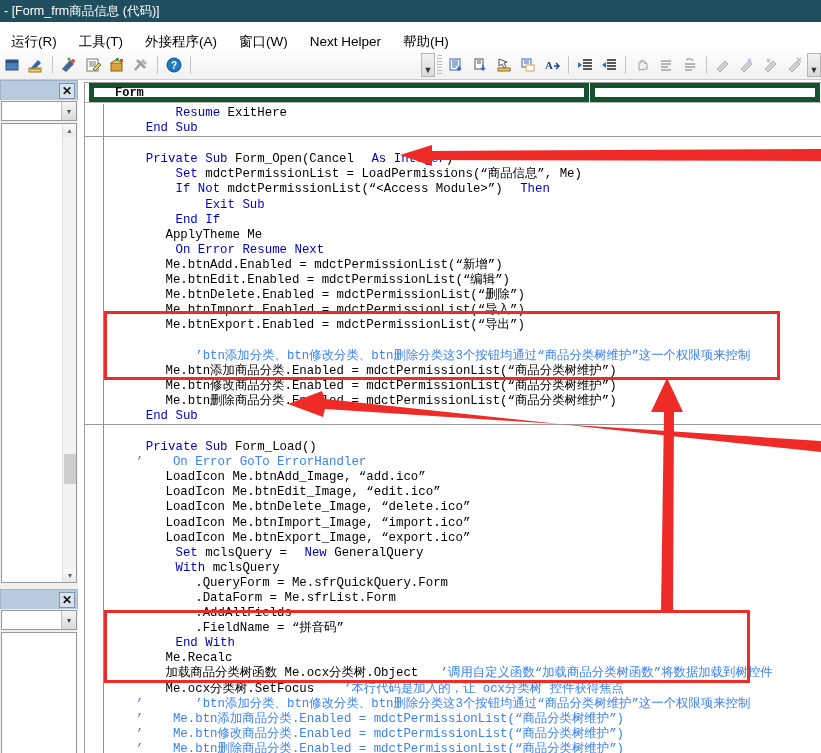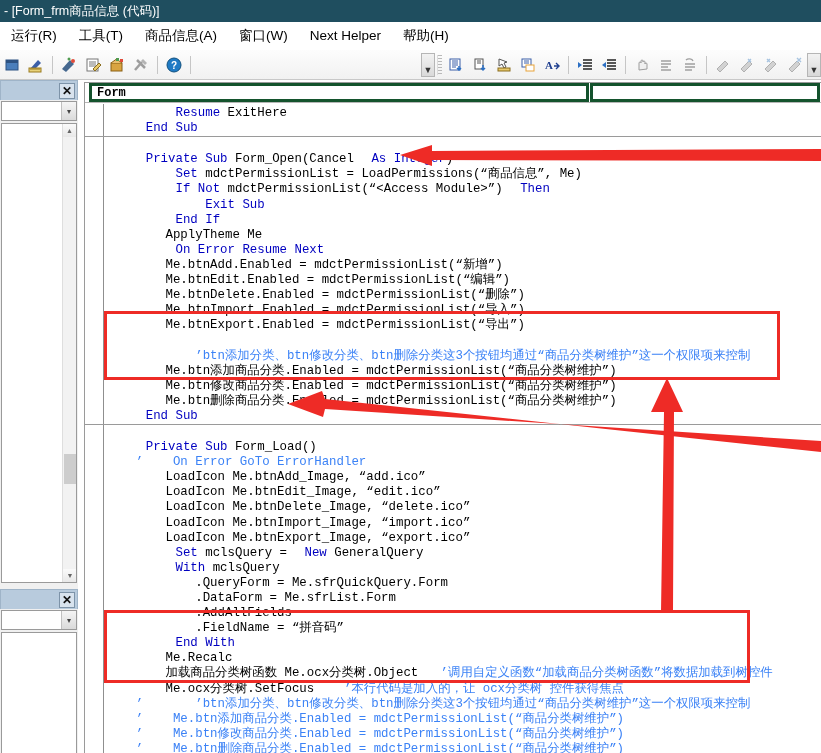--- a/index.html
+++ b/index.html
@@ -24,21 +24,21 @@
     display: flex; align-items: center;
     color: #ffffff;
     font-size: 12.5px;
     padding-left: 4px;
     white-space: nowrap;
     overflow: hidden;
   }
 
   
   .menubar {
-    position: absolute; left: 0; top: 22px;
+    position: absolute; left: 0; top: 28px;
     width: 821px; height: 28px;
     background: #ffffff;
     display: flex; align-items: center;
     border-bottom: 1px solid #ffffff;
   }
   .menuitem {
     font-size: 13.5px;
     color: #000000;
     padding: 3px 11px;
     white-space: nowrap;
@@ -162,27 +162,27 @@
     border-right: none; border-bottom: none;
   }
   .code-combos {
     height: 20px;
     display: flex;
     border-bottom: 1px solid #b6b6b6;
     background: #ffffff;
   }
   .code-combo {
     height: 19px;
-    border: 3px solid #14532d;
+    border: 5px solid #14532d;
     background: #ffffff;
     font-family: "Liberation Mono", monospace;
     font-size: 12px;
     font-weight: bold;
     display: flex; align-items: center;
-    padding-left: 5px;
+    padding-left: 21px;
     color: #000;
     cursor: default;
   }
   .cc-left { width: 500px; margin: 0 1px 0 4px; }
   .cc-right { flex: 1; margin-right: 1px; }
 
   .code-area {
     position: absolute;
     left: 0; top: 21px;
     right: 0; bottom: 0;
@@ -232,21 +232,21 @@
 
 <div id="app">
 
   <div class="titlebar">
     <span>- [Form_frm商品信息 (代码)]</span>
   </div>
 
   <div class="menubar">
     <div class="menuitem">运行(R)</div>
     <div class="menuitem">工具(T)</div>
-    <div class="menuitem">商品信息(A)</div>
+    <div class="menuitem">外接程序(A)</div>
     <div class="menuitem">窗口(W)</div>
     <div class="menuitem">Next Helper</div>
     <div class="menuitem">帮助(H)</div>
   </div>
 
   <div class="toolbar">
     <div class="tb-btn">
       <svg width="16" height="16" viewBox="0 0 16 16">
           <rect x="2" y="3" width="12" height="10" fill="#4a7ebb" stroke="#2d5282"></rect>
           <rect x="2" y="3" width="12" height="3" fill="#2d5282"></rect>

